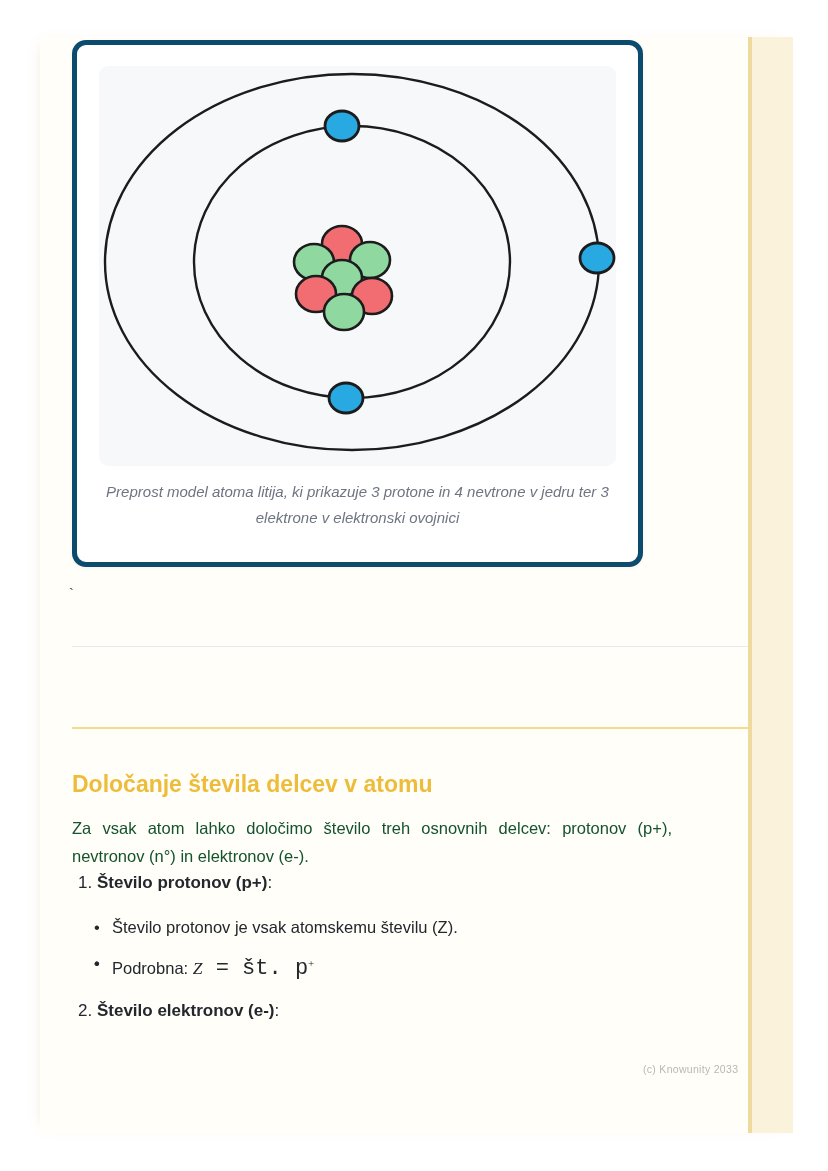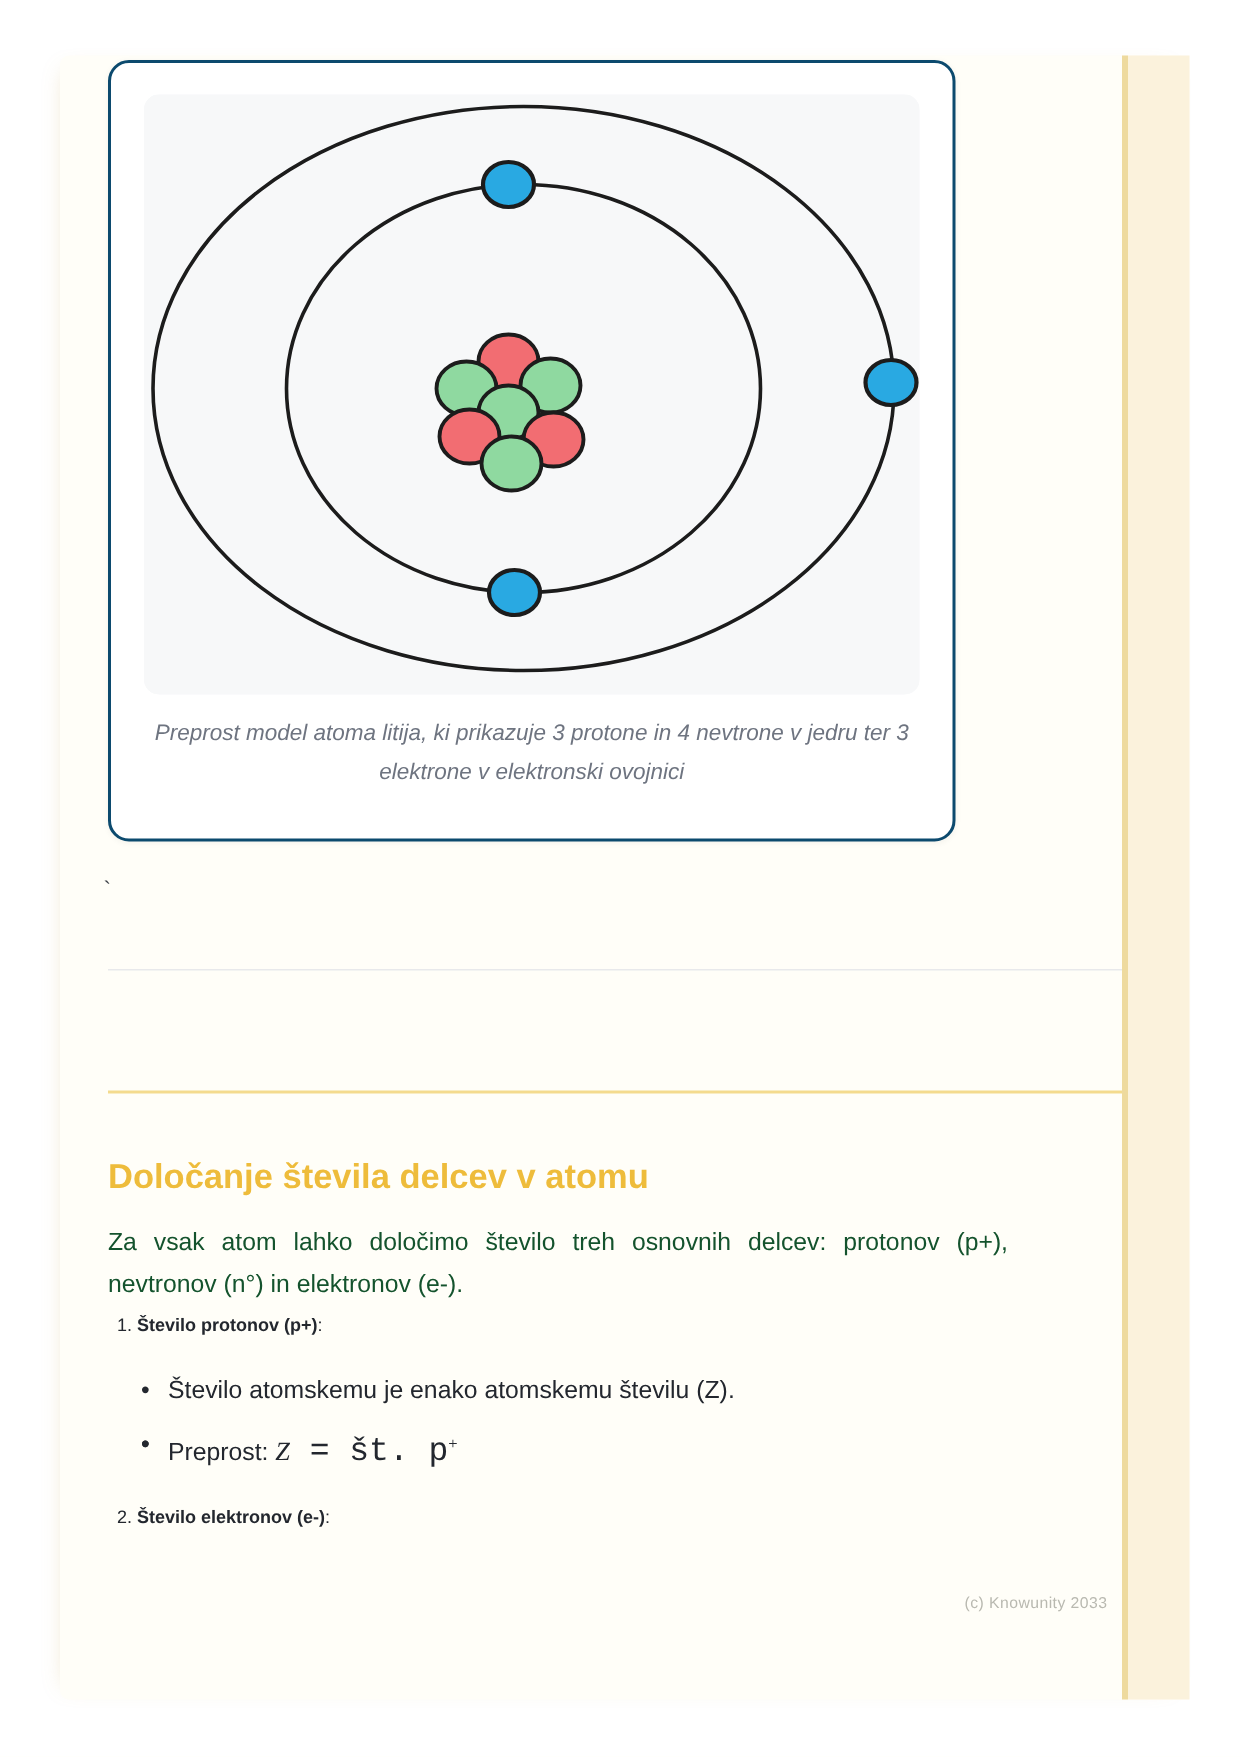--- a/index.html
+++ b/index.html
@@ -19,21 +19,21 @@
     position:absolute;left:712px;top:0;width:41px;height:1096px;
     background:var(--strip-bg);
   }
   .accent-line{
     position:absolute;left:708px;top:0;width:4px;height:1096px;
     background:var(--accent-line);
   }
   
   .figure-card{
     position:absolute;left:32px;top:3px;width:561px;height:517px;
-    background:#ffffff;border:2px solid #0c4a6e;border-radius:14px;
+    background:#ffffff;border:5px solid #0c4a6e;border-radius:14px;
     box-shadow:0 1px 4px rgba(0,0,0,0.05);
   }
   .img-panel{
     position:absolute;left:22px;top:21px;width:517px;height:400px;
     background:#f7f8f9;border-radius:10px;overflow:hidden;
   }
   .img-panel svg{display:block;width:100%;height:100%;}
   .figure-caption{
     position:absolute;left:16px;right:16px;top:434px;
     text-align:center;font-style:italic;
@@ -63,21 +63,21 @@
   }
   .intro{
     position:absolute;left:32px;top:760px;width:600px;
     font-size:16.5px;line-height:28px;color:#14532d;
     text-align:justify;
   }
   .num-list{
     position:absolute;left:32px;top:834px;width:600px;
     font-size:16.5px;color:#23272e;
   }
-  .num-item{padding-left:6px;line-height:24px;font-size:12px;}
+  .num-item{padding-left:6px;line-height:24px;font-size:17px;}
   .num-item .num{font-weight:400;}
   .num-item .lbl{font-weight:700;}
   .bullets{margin:18px 0 14px 22px;padding:0;list-style:none;width:520px;}
   .bullets li{
     position:relative;padding-left:18px;line-height:29px;margin:0 0 7px 0;
     font-size:16.5px;color:#23272e;
   }
   .bullets li .dot{
     position:absolute;left:0;top:0;color:#23272e;
   }
@@ -131,23 +131,23 @@
   <h2 class="h2">Določanje števila delcev v atomu</h2>
 
   <p class="intro">Za vsak atom lahko določimo število treh osnovnih delcev: protonov (p+), nevtronov (n°) in elektronov (e-).</p>
 
   <div class="num-list">
     <div class="num-item">
       <span class="num">1.</span>
       <span class="lbl">Število protonov (p+)</span><span>:</span>
     </div>
     <ul class="bullets">
-        <li><span class="dot">•</span><span>Število atomskemu je enako </span><span class="seg-b">atomskemu številu (Z)</span><span>.</span></li>
+        <li><span class="dot">•</span><span>Število protonov je vsak </span><span class="seg-b">atomskemu številu (Z)</span><span>.</span></li>
         <li><span class="dot">•</span></li>
-        <li><span class="dot">•</span><span>Preprost: </span><span class="seg-mi">Z</span><span class="seg-m"> = št. p</span><span class="seg-msup">+</span></li>
+        <li><span class="dot">•</span><span>Podrobna: </span><span class="seg-mi">Z</span><span class="seg-m"> = št. p</span><span class="seg-msup">+</span></li>
       </ul>
     <div class="num-item item2-gap">
       <span class="num">2.</span>
       <span class="lbl">Število elektronov (e-)</span><span>:</span>
     </div>
   </div>
 </div>
 
 <div class="footer-note">(c) Knowunity 2033</div>
 

